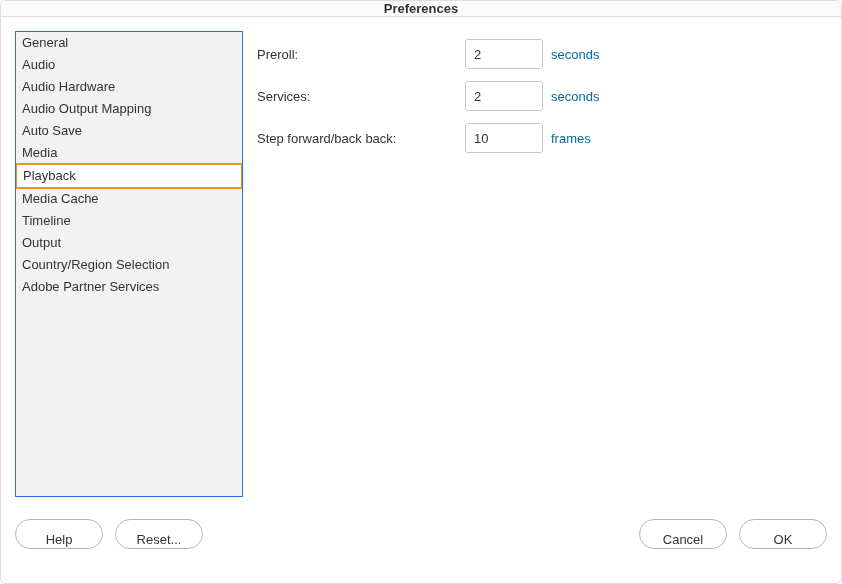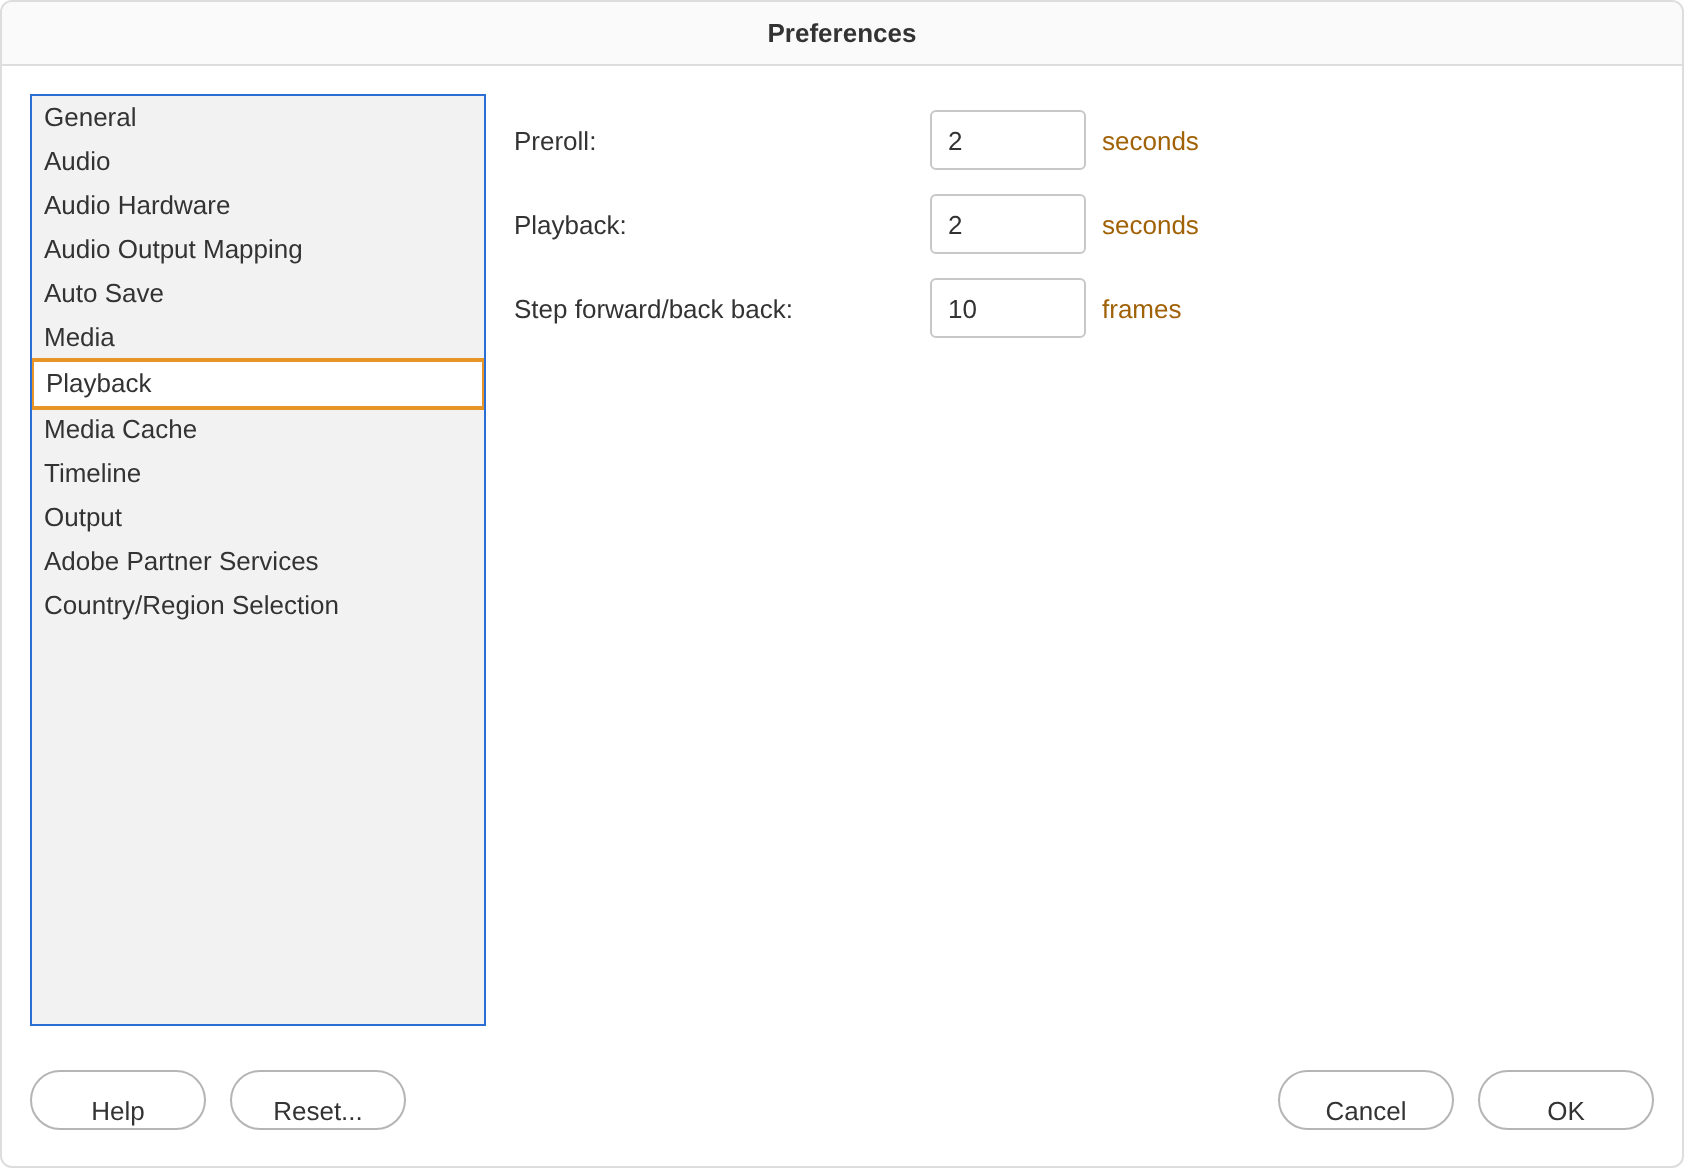--- a/index.html
+++ b/index.html
@@ -12,21 +12,21 @@
       font-size: 13px;
       color: #333;
       background: #fff;
       width: 842px;
       height: 584px;
       overflow: hidden;
       border: 1px solid #ddd;
       border-radius: 6px;
     }
     .titlebar {
-      height: 32px;
+      height: 16px;
       border-bottom: 1px solid #ddd;
       display: flex;
       align-items: center;
       justify-content: center;
       font-weight: 600;
       color: #333;
       background: #fafafa;
     }
     .content {
       display: flex;
@@ -70,21 +70,21 @@
     .field-input {
       width: 78px;
       height: 30px;
       border: 1px solid #c7c7c7;
       border-radius: 3px;
       padding: 0 8px;
       font-size: 13px;
       color: #333;
     }
     .field-unit {
-      color: #a16207;
+      color: #0369a1;
     }
     .footer {
       display: flex;
       align-items: center;
       padding: 0 14px 14px 14px;
       gap: 12px;
       height: 60px;
     }
     .footer-spacer {
       flex: 1;
@@ -113,32 +113,32 @@
       <div class="sidebar-item"><span>General</span></div>
       <div class="sidebar-item"><span>Audio</span></div>
       <div class="sidebar-item"><span>Audio Hardware</span></div>
       <div class="sidebar-item"><span>Audio Output Mapping</span></div>
       <div class="sidebar-item"><span>Auto Save</span></div>
       <div class="sidebar-item"><span>Media</span></div>
       <div class="sidebar-item selected"><span>Playback</span></div>
       <div class="sidebar-item"><span>Media Cache</span></div>
       <div class="sidebar-item"><span>Timeline</span></div>
       <div class="sidebar-item"><span>Output</span></div>
+      <div class="sidebar-item"><span>Country/Region Selection</span></div>
       <div class="sidebar-item"><span>Adobe Partner Services</span></div>
-      <div class="sidebar-item"><span>Country/Region Selection</span></div>
     </div>
 
   <div class="main">
     <div class="field-row">
       <span class="field-label">Preroll:</span>
       <input class="field-input" type="text" value="2" style="">
       <span class="field-unit">seconds</span>
     </div>
     <div class="field-row">
-      <span class="field-label">Playback:</span>
+      <span class="field-label">Services:</span>
       <input class="field-input" type="text" value="2" style="">
       <span class="field-unit">seconds</span>
     </div>
     <div class="field-row">
       <span class="field-label">Step forward/back back:</span>
       <input class="field-input" type="text" value="10" style="">
       <span class="field-unit">frames</span>
     </div>
   </div>
 </div>

